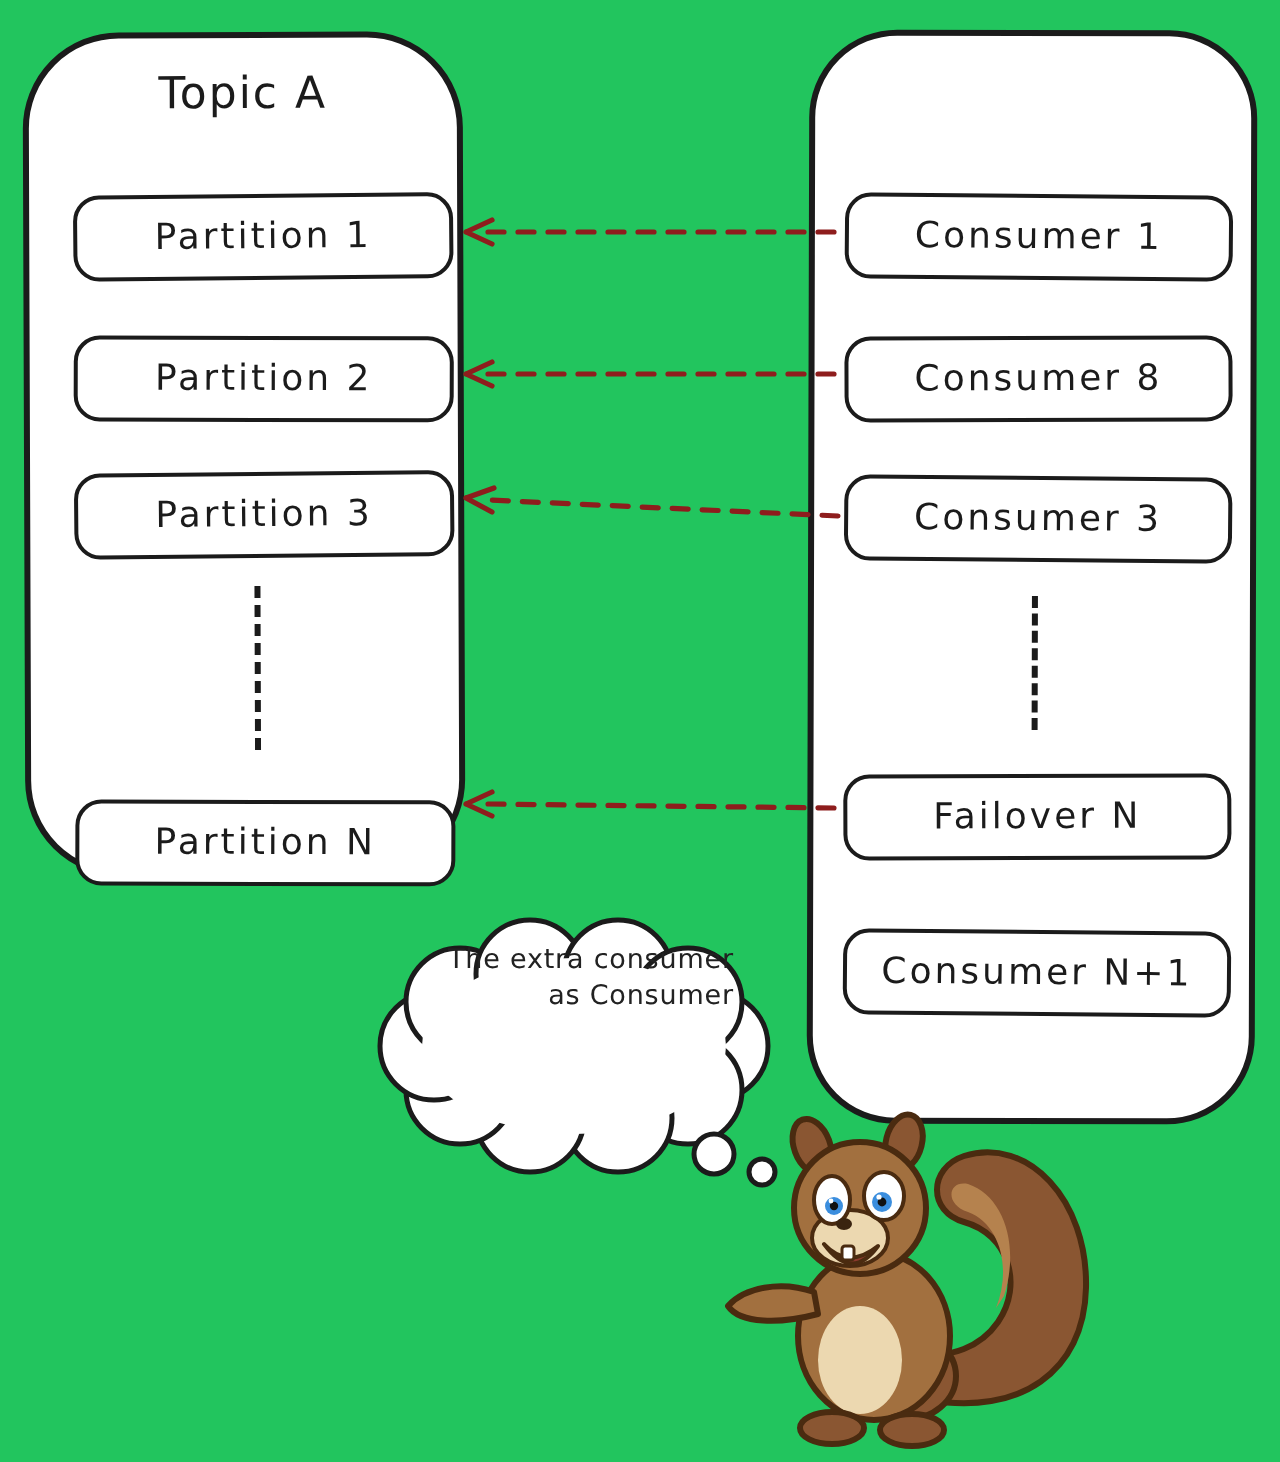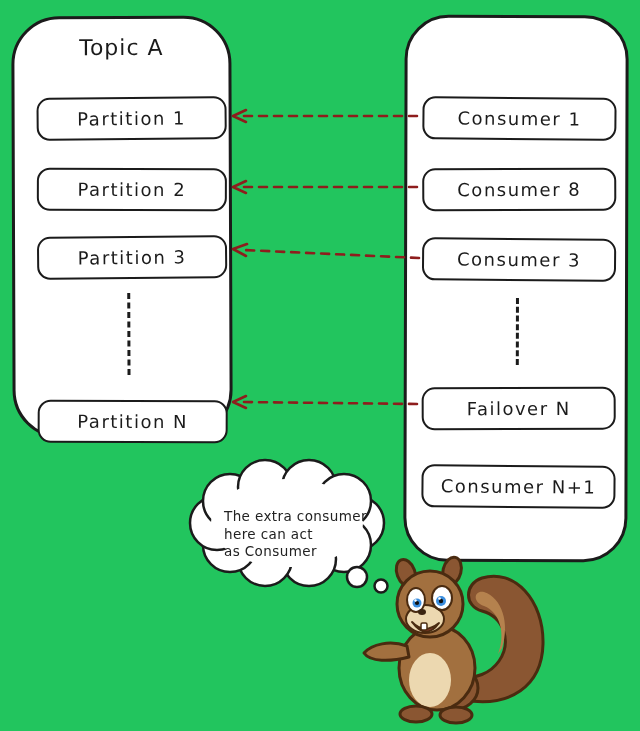--- a/index.html
+++ b/index.html
@@ -36,22 +36,22 @@
   .overlay{
     position:absolute;left:0;top:0;width:640px;height:731px;
     pointer-events:none;z-index:5;
   }
   .arrow-line{stroke:var(--arrow-color);stroke-width:2.6;fill:none;stroke-dasharray:8 7;stroke-linecap:round;}
   .arrow-head{stroke:var(--arrow-color);stroke-width:2.6;fill:none;stroke-linecap:round;stroke-linejoin:round;}
   .cloud-bump{fill:#ffffff;stroke:var(--ink);stroke-width:2.5;}
   .cloud-cover{fill:#ffffff;stroke:none;}
   .thought-dot{fill:#ffffff;stroke:var(--ink);stroke-width:2.5;}
   .bubble-text{
-    position:absolute;left:224px;top:508px;z-index:6;
-    font-size:13.5px;line-height:17.5px;letter-spacing:0.4px;color:#222;
+    position:absolute;left:224px;top:472px;z-index:6;
+    font-size:13.5px;line-height:17.5px;letter-spacing:0.4px;color:#222;text-align:right;
   }
 </style>
 </head>
 <body>
 
 <div class="canvas">
 
   <div class="panel topic-panel">
     <div class="panel-title">Topic A</div>
     <div class="node partition rot-a" style="top:78px">
@@ -154,17 +154,16 @@
       <circle cx="87.5" cy="50.5" r="1.3" fill="#ffffff" stroke="none"></circle>
 
       <ellipse cx="70" cy="64" rx="4" ry="3" fill="#3a2410" stroke="none"></ellipse>
       <path d="M60 74 Q 72 87 87 75 Q 74 93 60 74 Z" fill="#8c3a2e" stroke-width="2"></path>
       <rect x="69" y="75" width="6" height="7" rx="1.5" fill="#ffffff" stroke-width="1.5"></rect>
     </g>
   </svg>
 
   <div class="bubble-text">
     <div>The extra consumer</div>
-    <div>here can act</div>
     <div>as Consumer</div>
   </div>
 
 </div>
 
 </body></html>

